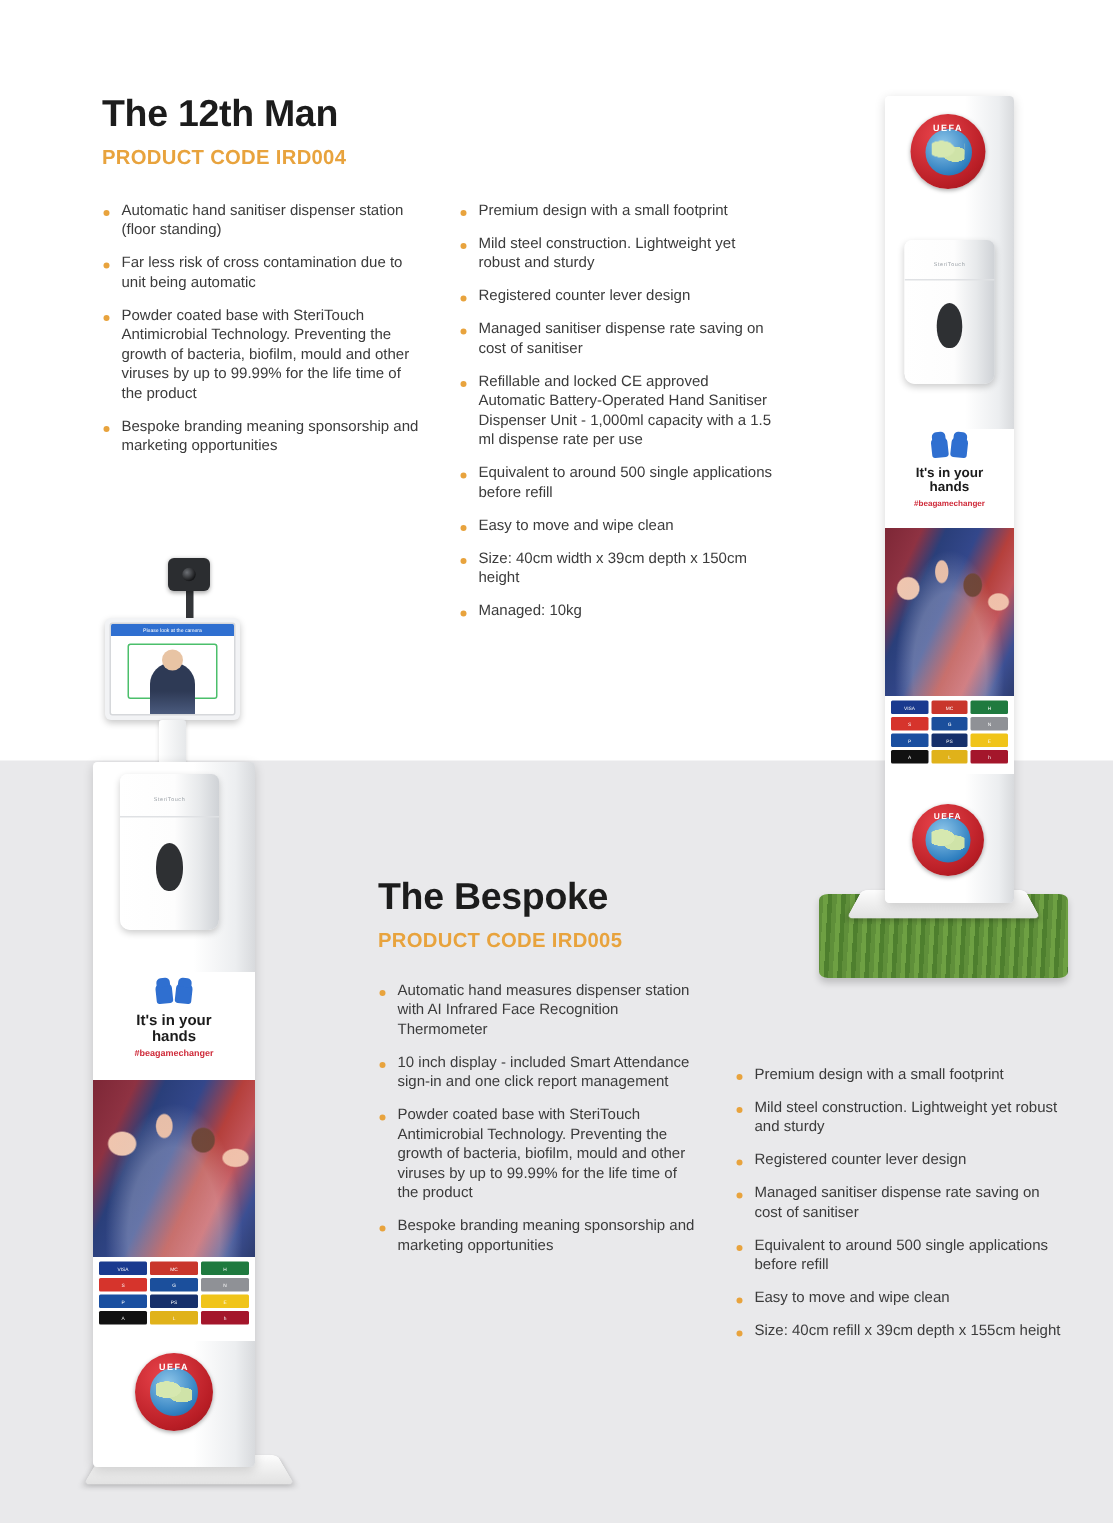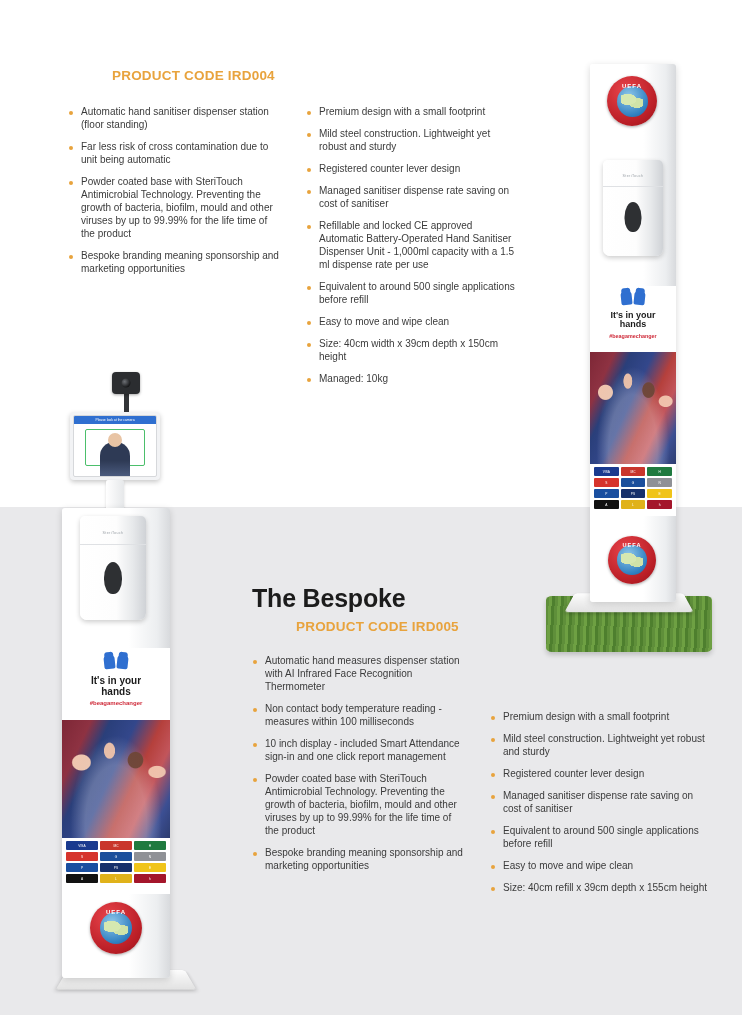--- a/index.html
+++ b/index.html
@@ -34,21 +34,20 @@
     font-weight: bold;
     color: #1c1c1c;
     letter-spacing: -0.2px;
   }
   .product-code {
     font-size: 13.5px;
     font-weight: bold;
     color: #e8a33d;
     letter-spacing: 0.2px;
     margin-top: 6px;
-    margin-left: 44px;
   }
 
   ul.feature-list { list-style: none; }
   ul.feature-list li {
     position: relative;
     padding-left: 13px;
     margin-bottom: 9px;
     font-size: 10px;
     line-height: 1.30;
     color: #3b3b3b;
@@ -273,20 +272,21 @@
   .post { position:absolute; background: linear-gradient(to right,#ffffff,#e6e8ea); border-radius:2px; box-shadow:0 1px 3px rgba(0,0,0,.15); }
 </style>
 </head>
 <body>
 
 <div class="page">
 
   <div class="grey-band"></div>
 
   <div id="block-12thman">
+    <h1 class="product-title">The 12th Man</h1>
     <div class="product-code">PRODUCT CODE IRD004</div>
     <div class="cols">
       <div class="col">
         <ul class="feature-list">
           <li>Automatic hand sanitiser dispenser station (floor standing)</li>
           <li>Far less risk of cross contamination due to unit being automatic</li>
           <li>Powder coated base with SteriTouch Antimicrobial Technology. Preventing the growth of bacteria, biofilm, mould and other viruses by up to 99.99% for the life time of the product</li>
           <li>Bespoke branding meaning sponsorship and marketing opportunities</li>
         </ul>
       </div>
@@ -426,21 +426,20 @@
     </div>
   </div>
 
   <div id="block-analyst">
     <h1 class="product-title">The Bespoke</h1>
     <div class="product-code">PRODUCT CODE IRD005</div>
     <div class="cols">
       <div class="col-left">
         <ul class="feature-list">
           <li>Automatic hand measures dispenser station with AI Infrared Face Recognition Thermometer</li>
-          <li>Non contact body temperature reading - measures within 100 milliseconds</li>
           <li>10 inch display - included Smart Attendance sign-in and one click report management</li>
           <li>Powder coated base with SteriTouch Antimicrobial Technology. Preventing the growth of bacteria, biofilm, mould and other viruses by up to 99.99% for the life time of the product</li>
           <li>Bespoke branding meaning sponsorship and marketing opportunities</li>
         </ul>
       </div>
       <div class="col-right">
         <ul class="feature-list">
           <li>Premium design with a small footprint</li>
           <li>Mild steel construction. Lightweight yet robust and sturdy</li>
           <li>Registered counter lever design</li>

